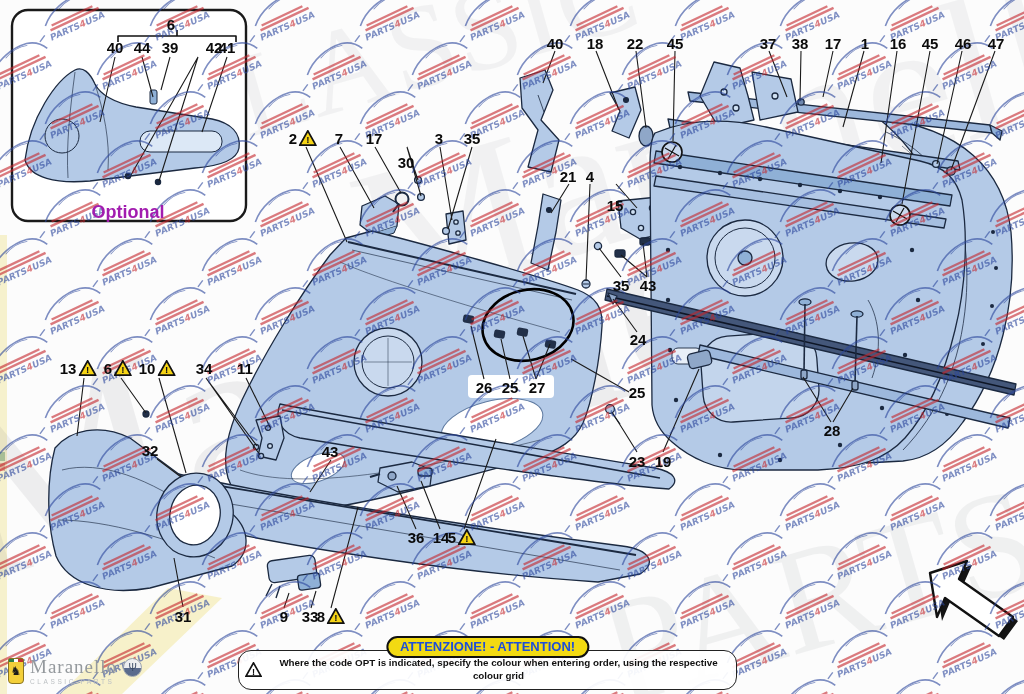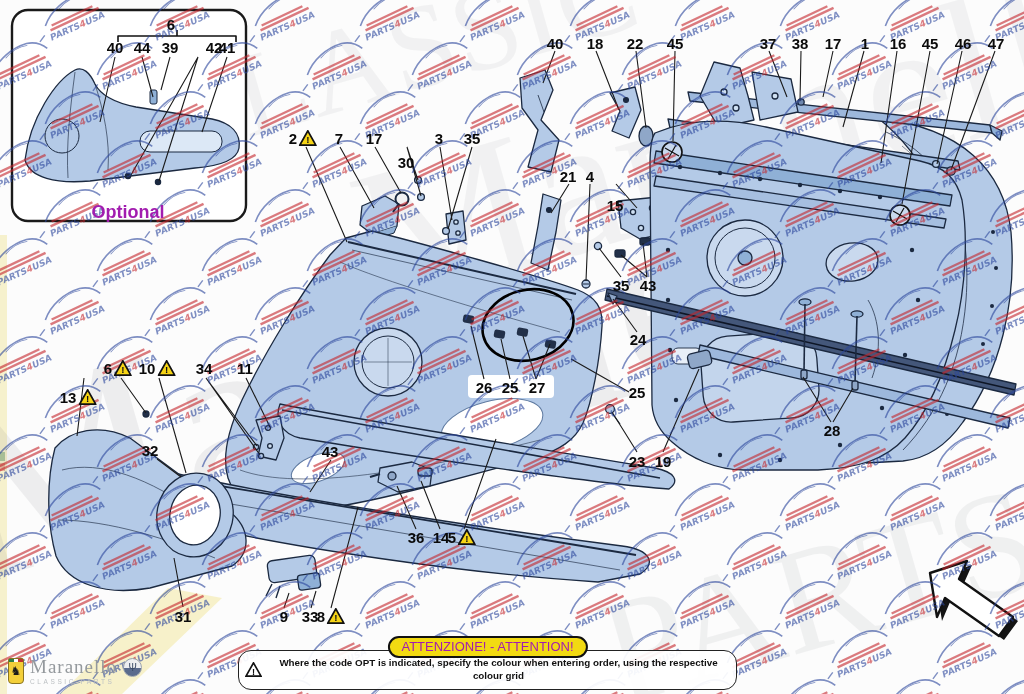--- a/index.html
+++ b/index.html
@@ -6,22 +6,22 @@
   #stage{position:relative;width:1024px;height:694px;background:#fcfcfc;overflow:hidden;
          font-family:"Liberation Sans",sans-serif;}
   #art{position:absolute;left:0;top:0;}
   .callout{position:absolute;transform:translate(-50%,-50%);display:flex;align-items:center;gap:2px;
            font-weight:700;font-size:15px;color:#0a0a0a;white-space:nowrap;line-height:1;}
   .callout svg{display:block;}
   #inset-caption{position:absolute;transform:translate(-50%,-50%);font-weight:700;font-size:18px;color:#a21caf;}
   #banner{position:absolute;left:238px;top:650px;width:497px;height:38px;border:1.6px solid #222;
           border-radius:13px;background:rgba(255,255,255,.93);}
   #banner-pill{position:absolute;left:50%;top:-15px;transform:translateX(-50%);background:#f2da12;
-               border:2px solid #111;border-radius:11px;padding:1px 12px 2px;font-weight:400;
-               font-size:13px;color:#a21caf;white-space:nowrap;}
+               border:2px solid #111;border-radius:11px;padding:1px 12px 2px;font-weight:700;
+               font-size:13px;color:#1d4ed8;white-space:nowrap;}
   #banner-body{position:absolute;left:6px;right:6px;top:5px;display:flex;align-items:center;gap:5px;}
   #banner-lines{flex:1;text-align:center;font-weight:700;font-size:9.8px;color:#111;line-height:1.35;}
   #footer-logo{position:absolute;left:8px;top:656px;display:flex;align-items:center;gap:6px;}
   #footer-shield{width:14px;height:24px;background:#f3cf3a;border:1px solid #8a7420;border-radius:2px 2px 4px 4px;
                  display:flex;align-items:center;justify-content:center;font-size:12px;color:#1a1a1a;position:relative;}
   #footer-shield::before{content:"";position:absolute;top:0;left:0;right:0;height:3px;
                  background:linear-gradient(90deg,#2e7d44 33%,#fff 33% 66%,#c0332e 66%);}
   #footer-text .brand{font-family:"Liberation Serif",serif;font-size:19px;color:#94999d;letter-spacing:1px;}
   #footer-text .sub{font-size:6.5px;letter-spacing:2.6px;color:#bcc0c3;margin-top:0px;}
   #footer-trident{width:17px;height:17px;border-radius:50%;border:1px solid #9aa2ad;
@@ -562,21 +562,21 @@
       </div>
       <div class="callout" style="left: 568px; top: 176px;">
         <span>21</span>
       </div>
       <div class="callout" style="left: 590px; top: 176px;">
         <span>4</span>
       </div>
       <div class="callout" style="left: 615px; top: 176px; margin-top: 29px;">
         <span>15</span>
       </div>
-      <div class="callout" style="left: 78px; top: 368px; margin-top: 29px;">
+      <div class="callout" style="left: 78px; top: 368px;">
         <span>13</span>
         <svg width="18" height="16" viewBox="0 0 20 18">
          <polygon points="10,1 19,17 1,17" fill="#f6d415" stroke="#111" stroke-width="2"></polygon>
          <text x="10" y="15" text-anchor="middle" font-size="11" font-weight="bold" fill="#111">!</text>
        </svg>
       </div>
       <div class="callout" style="left: 118px; top: 368px;">
         <span>6</span>
         <svg width="18" height="16" viewBox="0 0 20 18">
          <polygon points="10,1 19,17 1,17" fill="#f6d415" stroke="#111" stroke-width="2"></polygon>

